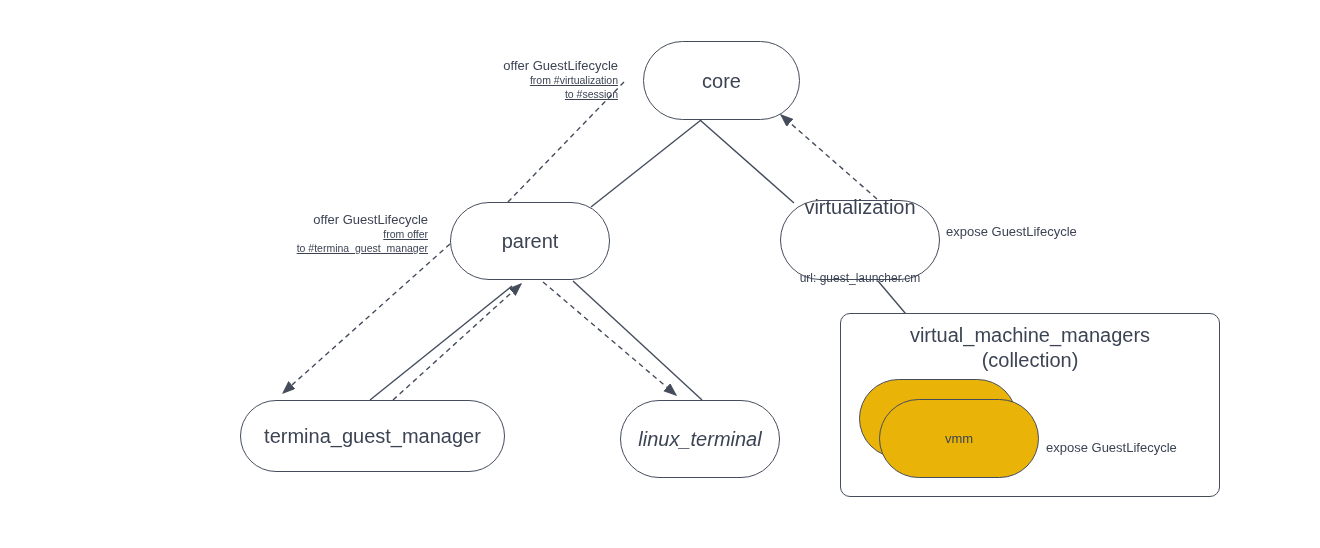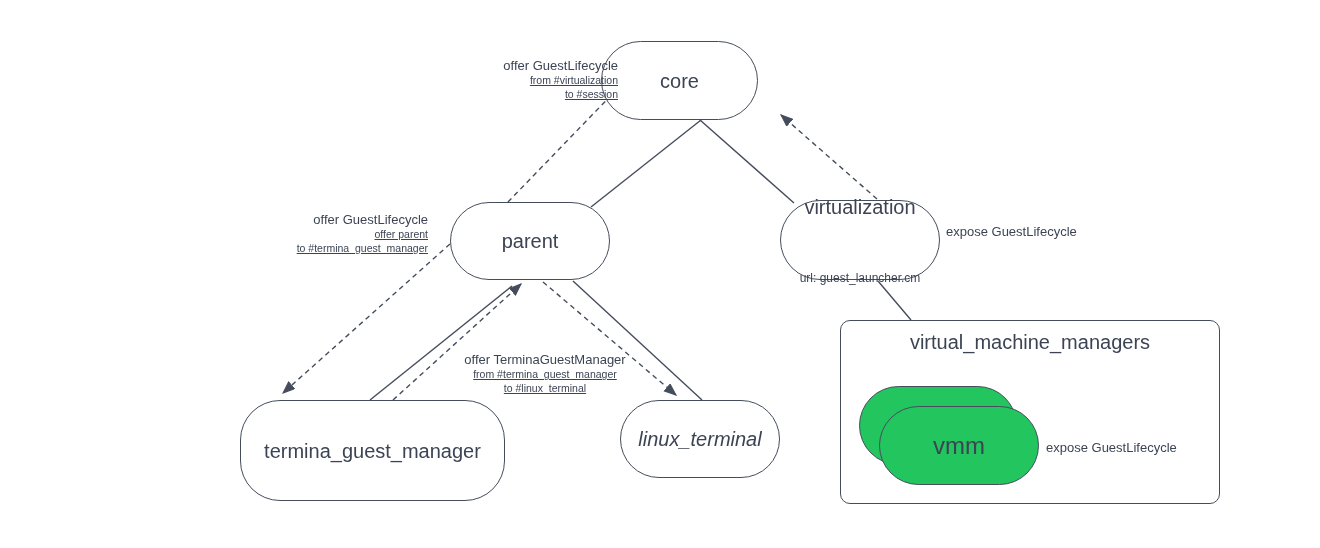--- a/index.html
+++ b/index.html
@@ -65,26 +65,26 @@
     right: 0;
     top: 9px;
     text-align: center;
     font-size: 20px;
     line-height: 25px;
   }
   .inner-node {
     position: absolute;
     border: 1.5px solid #454d5c;
     border-radius: 40px;
-    background: #22c55e;
+    background: #eab308;
     box-sizing: border-box;
     display: flex;
     align-items: center;
     justify-content: center;
-    font-size: 24px;
+    font-size: 13px;
   }
   .edge-label {
     position: absolute;
     font-size: 13px;
     line-height: 15px;
     white-space: nowrap;
   }
   .edge-label .sm {
     font-size: 10.5px;
     line-height: 14px;
@@ -112,71 +112,67 @@
     <line class="edge-solid" x1="573" y1="281" x2="702" y2="400"></line>
     <line class="edge-solid" x1="878" y1="281" x2="911" y2="320"></line>
 
     <line class="edge-dashed" x1="624" y1="82" x2="507" y2="203"></line>
     <line class="edge-dashed" x1="877" y1="199" x2="781" y2="115" marker-end="url(#arrow)"></line>
     <line class="edge-dashed" x1="450" y1="244" x2="283" y2="393" marker-end="url(#arrow)"></line>
     <line class="edge-dashed" x1="393" y1="400" x2="521" y2="284" marker-end="url(#arrow)"></line>
     <line class="edge-dashed" x1="543" y1="282" x2="676" y2="395" marker-end="url(#arrow)"></line>
   </svg>
 
-  <div class="node stadium" style="left:601px; top:41px; width:157px; height:79px;">
+  <div class="node stadium" style="left:643px; top:41px; width:157px; height:79px;">
     <div>core</div>
   </div>
 
   <div class="node stadium" style="left:450px; top:202px; width:160px; height:78px;">
     <div>parent</div>
   </div>
 
   <div class="node stadium" style="left:780px; top:200px; width:160px; height:80px;gap:44px;">
     <div>virtualization</div>
     <div class="sub">url: guest_launcher.cm</div>
   </div>
 
-  <div class="node stadium" style="left:240px; top:400px; width:265px; height:101px;">
+  <div class="node stadium" style="left:240px; top:400px; width:265px; height:72px;">
     <div>termina_guest_manager</div>
   </div>
 
   <div class="node stadium" style="left:620px; top:400px; width:160px; height:78px;font-style:italic;">
     <div>linux_terminal</div>
   </div>
 
-  <div class="group" style="left:840px; top:320px; width:380px; height:184px;">
+  <div class="group" style="left:840px; top:313px; width:380px; height:184px;">
     <div class="group-title">
       <div>virtual_machine_managers</div>
+      <div>(collection)</div>
     </div>
     <div class="inner-node" style="left:18px; top:65px; width:158px; height:79px;"></div>
     <div class="inner-node" style="left:38px; top:85px; width:160px; height:79px;">
       <div>vmm</div>
     </div>
   </div>
 
   <div class="edge-label align-right" style="right:702px; top:58px;">
     <div>offer GuestLifecycle</div>
     <div class="sm">from #virtualization</div>
     <div class="sm">to #session</div>
   </div>
 
   <div class="edge-label align-right" style="right:892px; top:212px;">
     <div>offer GuestLifecycle</div>
-    <div class="sm">offer parent</div>
+    <div class="sm">from offer</div>
     <div class="sm">to #termina_guest_manager</div>
   </div>
 
   <div class="edge-label align-left" style="left:946px; top:224px;">
     <div>expose GuestLifecycle</div>
   </div>
 
 
-  <div class="edge-label align-center" style="left:445px; top:352px; width:200px;">
-    <div>offer TerminaGuestManager</div>
-    <div class="sm">from #termina_guest_manager</div>
-    <div class="sm">to #linux_terminal</div>
-  </div>
 
   <div class="edge-label align-left" style="left:1046px; top:440px;">
     <div>expose GuestLifecycle</div>
   </div>
 
 </div>
 
 </body></html>

